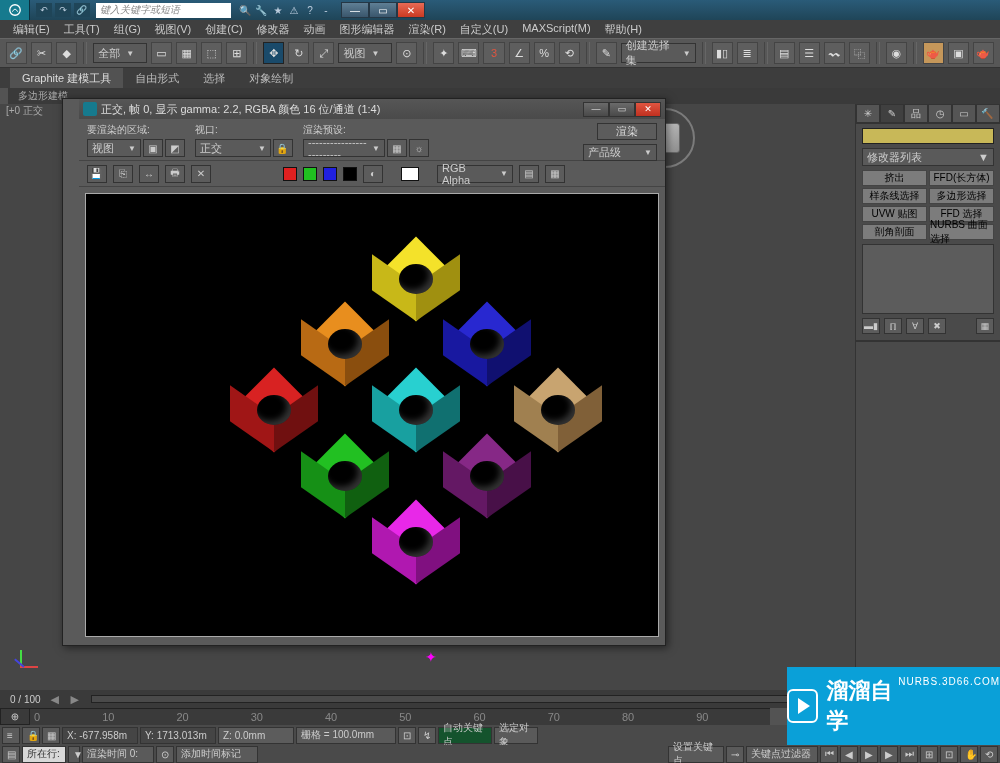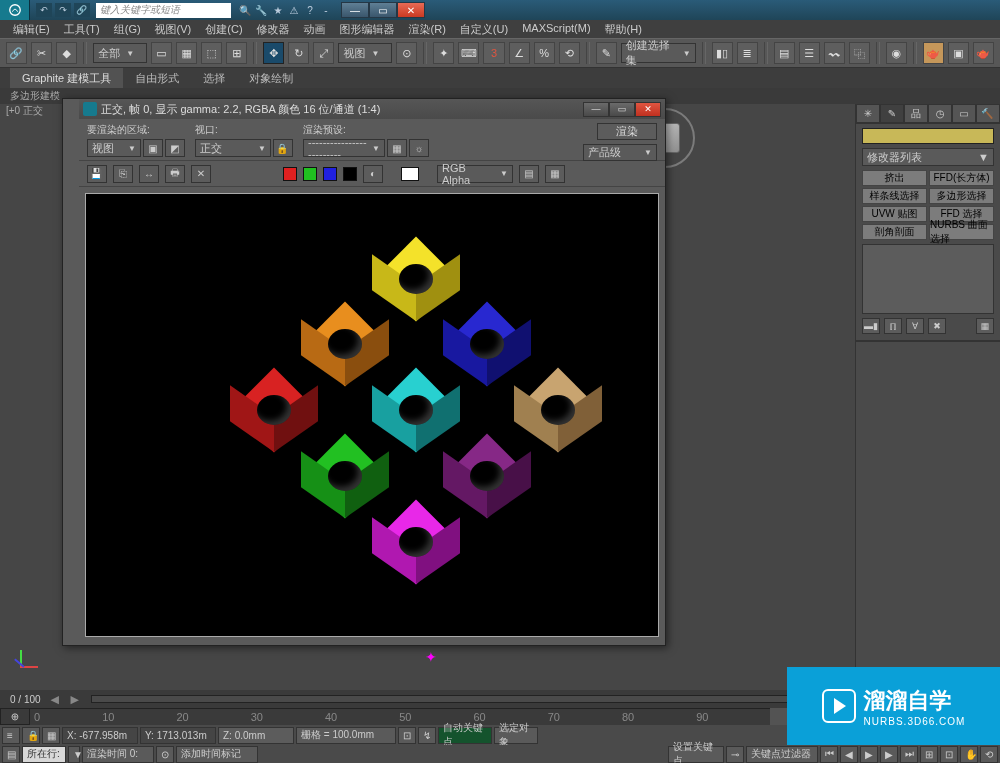--- a/index.html
+++ b/index.html
@@ -29,21 +29,21 @@
 .tbtn.active { background:#4a4a4a; border:1px solid #222; }
 .tbtn.hi { background:#c5975a; }
 .tsep { width:4px; height:22px; border-left:1px solid #444; border-right:1px solid #666; margin:0 2px;}
 .tsel { height:20px; background:#5a5a5a; border:1px solid #333; color:#ccc; padding:0 4px; font-size:10px; display:flex; align-items:center; }
 .tsel .arr { margin-left:6px; font-size:8px;}
 
 
 .ribbon { height:20px; background:#3d3d3d; display:flex; padding-left:10px; gap:0; }
 .ribbon .tab { padding:3px 12px; color:#bbb; font-size:11px;}
 .ribbon .tab.active { background:#525252; color:#ddd; }
-.ribsub { height:16px; background:#3a3a3a; color:#aaa; font-size:10px; padding:1px 10px; }
+.ribsub { height:16px; background:#3a3a3a; color:#aaa; font-size:10px; padding:1px 10px;margin-left:8px; }
 
 
 .workspace { position:absolute; top:104px; bottom:73px; left:0; right:0; display:flex; }
 .viewport-area { flex:1; position:relative; background:#464646; }
 .vlabel { position:absolute; left:6px; top:0; font-size:10px; color:#aaa;}
 .viewcube { position:absolute; right:160px; top:4px; width:60px; height:60px; }
 .viewcube .ring { width:60px; height:60px; border:2px solid #7b7b7b; border-radius:50%; position:absolute; }
 .viewcube .cube { width:30px; height:30px; background:linear-gradient(135deg,#d4d4d4,#8e8e8e); position:absolute; left:15px; top:15px; transform:rotate(0deg); border:1px solid #666; border-radius:3px;}
 .axis-gizmo { position:absolute; left:6px; bottom:10px; width:30px; height:30px; }
 .axis-gizmo .y { position:absolute; left:14px; top:0; width:2px; height:18px; background:#4d4; }
@@ -107,21 +107,21 @@
 .coord-box { width:76px; justify-content:flex-start; background:#454545;}
 .coord-box.edit{background:#5c5c5c;}
 .sbtn { width:18px; }
 
 .statusbar2 { position:absolute; bottom:0; left:0; right:0; height:18px; background:#4a4a4a; display:flex; align-items:center; gap:2px; padding:0 2px;}
 
 
 .watermark { position:absolute; right:0; bottom:18px; width:213px; height:78px; background:#0aa0d8; color:#fff; display:flex; align-items:center; justify-content:center; gap:8px;}
 .watermark .play { width:34px; height:34px; border:2px solid #fff; border-radius:6px; display:flex; align-items:center; justify-content:center;}
 .watermark .play .tri { width:0; height:0; border-left:12px solid #fff; border-top:8px solid transparent; border-bottom:8px solid transparent; margin-left:3px;}
-.watermark .txt { display:flex; flex-direction:column;}
+.watermark .txt { display:flex; flex-direction:row;}
 .watermark .txt .big{ font-size:22px; font-weight:bold;}
 .watermark .txt .small{ font-size:10px; letter-spacing:1px;}
 </style>
 </head>
 <body>
 
 <div class="titlebar">
   <div class="app-icon">
       <svg viewBox="0 0 16 16">
         <circle cx="8" cy="8" r="6" fill="none" stroke="#fff" stroke-width="1.5"></circle>

